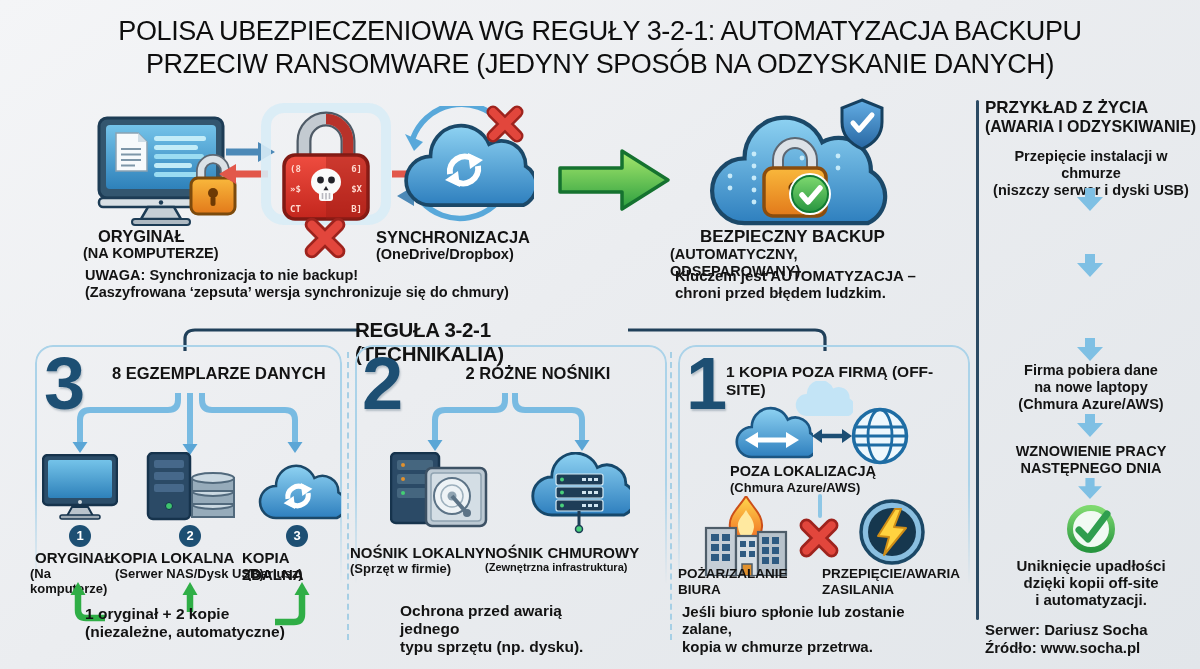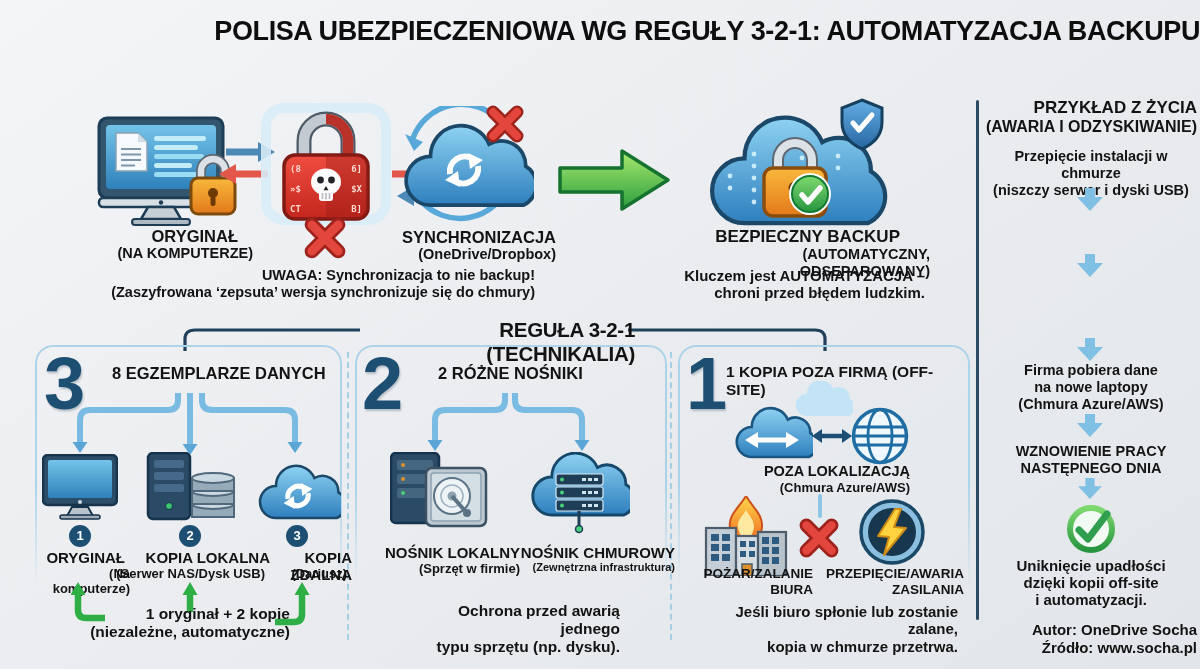--- a/index.html
+++ b/index.html
@@ -1,21 +1,21 @@
 <!DOCTYPE html>
 <html><head>
 <meta charset="utf-8">
 <style>
   html,body{margin:0;padding:0;}
   .stage{position:relative;width:1200px;height:669px;overflow:hidden;
     background:linear-gradient(145deg,#f4f5f7 0%,#ebedf0 45%,#e2e6ea 100%);
     font-family:"Liberation Sans",sans-serif;color:#131313;}
   .abs{position:absolute;}
-  .lbl{position:absolute;text-align:right;font-weight:700;line-height:1.16;white-space:pre-line;color:#131313;}
-  .ttl{position:absolute;left:0;width:1200px;text-align:right;font-weight:700;font-size:27px;letter-spacing:-0.4px;color:#0e0e0e;}
+  .lbl{position:absolute;text-align:left;font-weight:700;line-height:1.16;white-space:pre-line;color:#131313;}
+  .ttl{position:absolute;left:0;width:1200px;text-align:center;font-weight:400;font-size:27px;letter-spacing:-0.4px;color:#0e0e0e;}
   .panel-border{position:absolute;border:2.5px solid #abd3e9;border-radius:18px;
     -webkit-mask-image:linear-gradient(to bottom,#000 55%,transparent 94%);
     mask-image:linear-gradient(to bottom,#000 55%,transparent 94%);}
   .bignum{position:absolute;font-weight:700;font-size:74px;line-height:1;color:#1d4f73;text-shadow:1px 2px 2px rgba(20,50,75,.25);}
   .dashline{position:absolute;width:0;border-left:2.5px dashed #a6cfe5;}
   .vdivider{position:absolute;width:2.5px;background:#2b4a63;border-radius:2px;}
   .vconn{position:absolute;width:3.5px;background:#8ec7e6;border-radius:2px;}
   .badge{position:absolute;width:22px;height:22px;border-radius:50%;background:#1d4f73;color:#fff;
     font-weight:700;font-size:13px;text-align:center;line-height:22px;}
   .sb-step{position:absolute;left:985px;width:212px;text-align:center;font-weight:700;
@@ -57,20 +57,21 @@
           <stop offset="1" stop-color="#ee5c1b"></stop>
       </linearGradient>
       <linearGradient id="gShield" x1="0" y1="0" x2="0" y2="1">
         <stop offset="0" stop-color="#64aee4"></stop>
           <stop offset="1" stop-color="#2766a2"></stop>
       </linearGradient>
     </defs>
   </svg>
 
   <div class="ttl" style="top:16px">POLISA UBEZPIECZENIOWA WG REGUŁY 3-2-1: AUTOMATYZACJA BACKUPU</div>
+  <div class="ttl" style="top:49px">PRZECIW RANSOMWARE (JEDYNY SPOSÓB NA ODZYSKANIE DANYCH)</div>
 
   <svg class="abs" style="left:96px;top:116px" width="142" height="112" viewBox="0 0 142 112">
     <rect x="3" y="2" width="124" height="80" rx="8" fill="#33566f" stroke="#1d3c55" stroke-width="3"></rect>
     <rect x="10" y="9" width="110" height="64" rx="4" fill="url(#gScreen)"></rect>
     <path d="M20,17 h22 l9,9 v29 h-31 z" fill="#f7fafc" stroke="#8aa2b2" stroke-width="1.5"></path>
     <path d="M42,17 l9,9 h-9 z" fill="#cfdde6"></path>
     <path d="M25,33 h20 M25,38.5 h20 M25,44 h20 M25,49.5 h14" stroke="#7d96a8" stroke-width="2"></path>
     <rect x="58" y="20" width="52" height="5" rx="2.5" fill="#c2ecf8"></rect>
     <rect x="58" y="29" width="44" height="5" rx="2.5" fill="#c2ecf8"></rect>
     <rect x="58" y="38" width="50" height="5" rx="2.5" fill="#9adcf2"></rect>
@@ -275,21 +276,21 @@
     <path d="M155,32 V14" fill="none" stroke="#2fae46" stroke-width="6.5"></path>
     <path d="M240,42 H259 Q267,42 267,34 V14" fill="none" stroke="#2fae46" stroke-width="6.5"></path>
     <polygon points="35.5,15 50.5,15 43,2" fill="#2fae46"></polygon>
     <polygon points="147.5,15 162.5,15 155,2" fill="#2fae46"></polygon>
     <polygon points="259.5,15 274.5,15 267,2" fill="#2fae46"></polygon>
   </svg>
   <div class="lbl" style="left:85px;top:605px;width:205px;font-size:15.5px">1 oryginał + 2 kopie
 (niezależne, automatyczne)</div>
 
   <div class="bignum" style="left:362px;top:347px">2</div>
-  <div class="lbl" style="left:438px;top:364px;width:200px;text-align:left;font-size:16.5px">2 RÓŻNE NOŚNIKI</div>
+  <div class="lbl" style="left:438px;top:364px;width:200px;text-align:center;font-size:16.5px">2 RÓŻNE NOŚNIKI</div>
   <svg class="abs" style="left:355px;top:390px" width="310" height="70" viewBox="0 0 310 70">
     <path d="M150,3 V10 Q150,20 140,20 H90 Q80,20 80,30 V50" fill="none" stroke="#79bbe2" stroke-width="6"></path>
     <path d="M160,3 V10 Q160,20 170,20 H217 Q227,20 227,30 V50" fill="none" stroke="#79bbe2" stroke-width="6"></path>
     <polygon points="72.5,50 87.5,50 80,61" fill="#5ba6d6"></polygon>
     <polygon points="219.5,50 234.5,50 227,61" fill="#5ba6d6"></polygon>
   </svg>
   <svg class="abs" style="left:390px;top:452px" width="100" height="80" viewBox="0 0 100 80">
     <rect x="1" y="1" width="48" height="70" rx="5" fill="#2b4a66" stroke="#16334c" stroke-width="2.5"></rect>
     <rect x="7" y="8" width="36" height="10" rx="2" fill="#45667f"></rect>
     <circle cx="13" cy="13" r="2" fill="#e0912e"></circle>
@@ -440,16 +441,16 @@
   <svg class="abs" style="left:1075px;top:478px" width="30" height="22" viewBox="0 0 30 24">
     <path d="M10,0 h10 v9 h8 l-13,14 -13,-14 h8 z" fill="#7fc0e4"></path>
     </svg>
   <svg class="abs" style="left:1063px;top:500px" width="56" height="56" viewBox="0 0 56 56">
     <circle cx="28" cy="29" r="21" fill="#f1faf3" stroke="url(#gBall)" stroke-width="6"></circle>
     <path d="M16,30 L25,39 L44,14" stroke="#2f9e4f" stroke-width="7" fill="none" stroke-linecap="round" stroke-linejoin="round"></path>
   </svg>
   <div class="sb-step" style="top:557px;font-size:15px">Uniknięcie upadłości
 dzięki kopii off-site
 i automatyzacji.</div>
-  <div class="lbl" style="left:985px;top:621px;width:212px;font-size:15px">Autor: OneDrive Socha</div>
+  <div class="lbl" style="left:985px;top:621px;width:212px;font-size:15px">Serwer: Dariusz Socha</div>
   <div class="lbl" style="left:985px;top:639px;width:212px;font-size:15px">Źródło: www.socha.pl</div>
 
 </div>
 
 </body></html>

